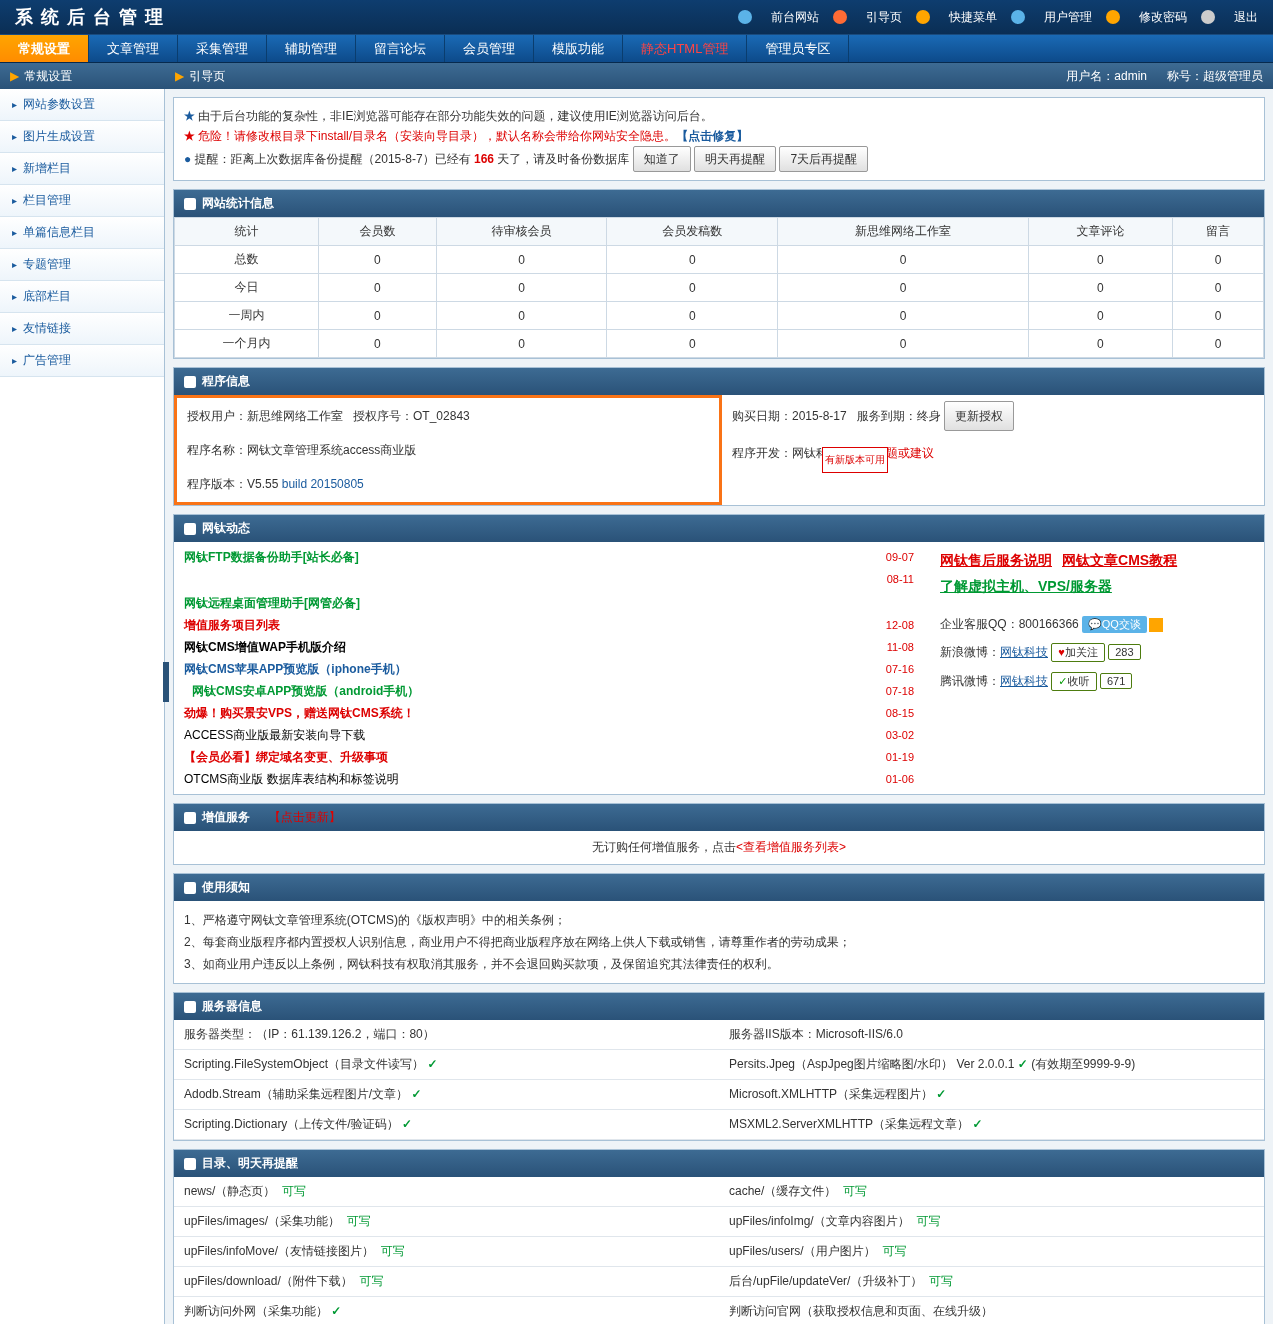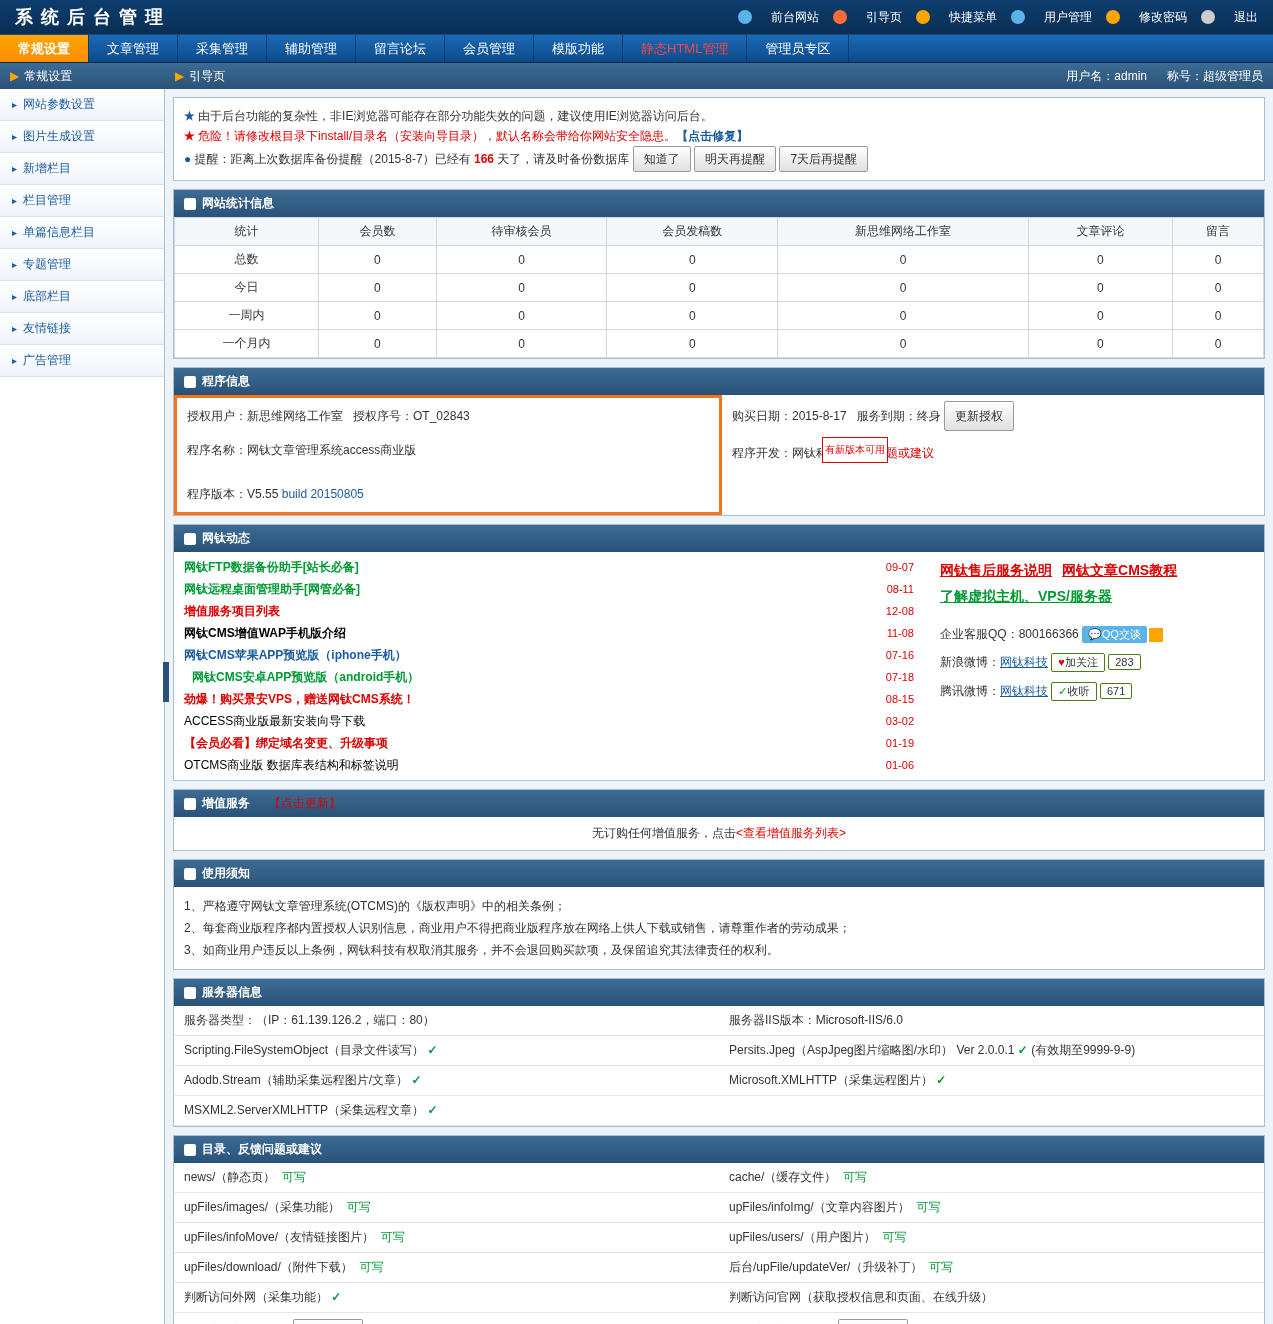--- a/index.html
+++ b/index.html
@@ -199,41 +199,41 @@
     </div>
 
     <div class="panel">
       <div class="panel-header">
           <span>程序信息</span>
         </div>
       <div class="prog-row">
         <div class="prog-col red-border">
           <div><span>授权用户：新思维网络工作室</span>&nbsp;&nbsp;&nbsp;<span>授权序号：OT_02843</span></div>
           <div style="margin-top:10px">程序名称：网钛文章管理系统access商业版</div>
-          <div style="margin-top:20px"><span>程序版本：</span><span>V5.55 </span><span class="blue-txt">build 20150805</span></div>
+          <div style="margin-top:10px"><span>程序版本：</span><span>V5.55 </span><span class="blue-txt">build 20150805</span></div>
         </div>
         <div class="prog-col" style="position:relative">
           <div><span>购买日期：2015-8-17</span>&nbsp;&nbsp;&nbsp;<span>服务到期：终身</span>&nbsp;<a class="btn">更新授权</a></div>
-          <div style="margin-top:10px"><span>程序开发：网钛科技</span>&nbsp;&nbsp;&nbsp;<a class="red-txt">反馈问题或建议</a><span class="small-tag" style="top:42px;left:100px">有新版本可用</span></div>
+          <div style="margin-top:10px"><span>程序开发：网钛科技</span>&nbsp;&nbsp;&nbsp;<a class="red-txt">反馈问题或建议</a><span class="small-tag" style="top:52px;left:100px">有新版本可用</span></div>
         </div>
       </div>
     </div>
 
     <div class="panel">
       <div class="panel-header">
           <span>网钛动态</span>
         </div>
       <div class="news-list">
         <div class="news-left" id="news-left">
             <div class="news-item">
               <a style="color: rgb(0, 153, 51); font-weight: bold;">网钛FTP数据备份助手[站长必备]</a>
               <span class="date">09-07</span>
             </div>
             <div class="news-item">
-              <a style="color: rgb(0, 153, 51); font-weight: bold;">网钛远程桌面管理助手[网管必备]</a>
+              <a style="color: rgb(0, 153, 51); font-weight: bold; margin-top: 24px;">网钛远程桌面管理助手[网管必备]</a>
               <span class="date">08-11</span>
             </div>
             <div class="news-item">
               <a style="color: rgb(221, 0, 0); font-weight: bold;">增值服务项目列表</a>
               <span class="date">12-08</span>
             </div>
             <div class="news-item">
               <a style="color: rgb(0, 0, 0); font-weight: bold;">网钛CMS增值WAP手机版介绍</a>
               <span class="date">11-08</span>
             </div>
@@ -299,28 +299,29 @@
           </div>
           <div class="server-row">
             <div class="server-col">Scripting.FileSystemObject（目录文件读写） <span class="check">✓</span></div>
             <div class="server-col">Persits.Jpeg（AspJpeg图片缩略图/水印） Ver 2.0.0.1 <span class="check">✓</span> (有效期至9999-9-9)</div>
           </div>
           <div class="server-row">
             <div class="server-col">Adodb.Stream（辅助采集远程图片/文章） <span class="check">✓</span></div>
             <div class="server-col">Microsoft.XMLHTTP（采集远程图片） <span class="check">✓</span></div>
           </div>
           <div class="server-row">
+            <div class="server-col">Scripting.Dictionary（上传文件/验证码） <span class="check">✓</span></div>
             <div class="server-col">MSXML2.ServerXMLHTTP（采集远程文章） <span class="check">✓</span></div>
           </div>
         </div>
     </div>
 
     <div class="panel">
       <div class="panel-header">
-          <span>目录、反馈问题或建议</span>
+          <span>目录、明天再提醒</span>
         </div>
       <div id="perm-body">
           <div class="server-row">
             <div class="server-col">news/（静态页）&nbsp;&nbsp;<span class="green-txt">可写</span></div>
             <div class="server-col">cache/（缓存文件）&nbsp;&nbsp;<span class="green-txt">可写</span></div>
           </div>
           <div class="server-row">
             <div class="server-col">upFiles/images/（采集功能）&nbsp;&nbsp;<span class="green-txt">可写</span></div>
             <div class="server-col">upFiles/infoImg/（文章内容图片）&nbsp;&nbsp;<span class="green-txt">可写</span></div>
           </div>

